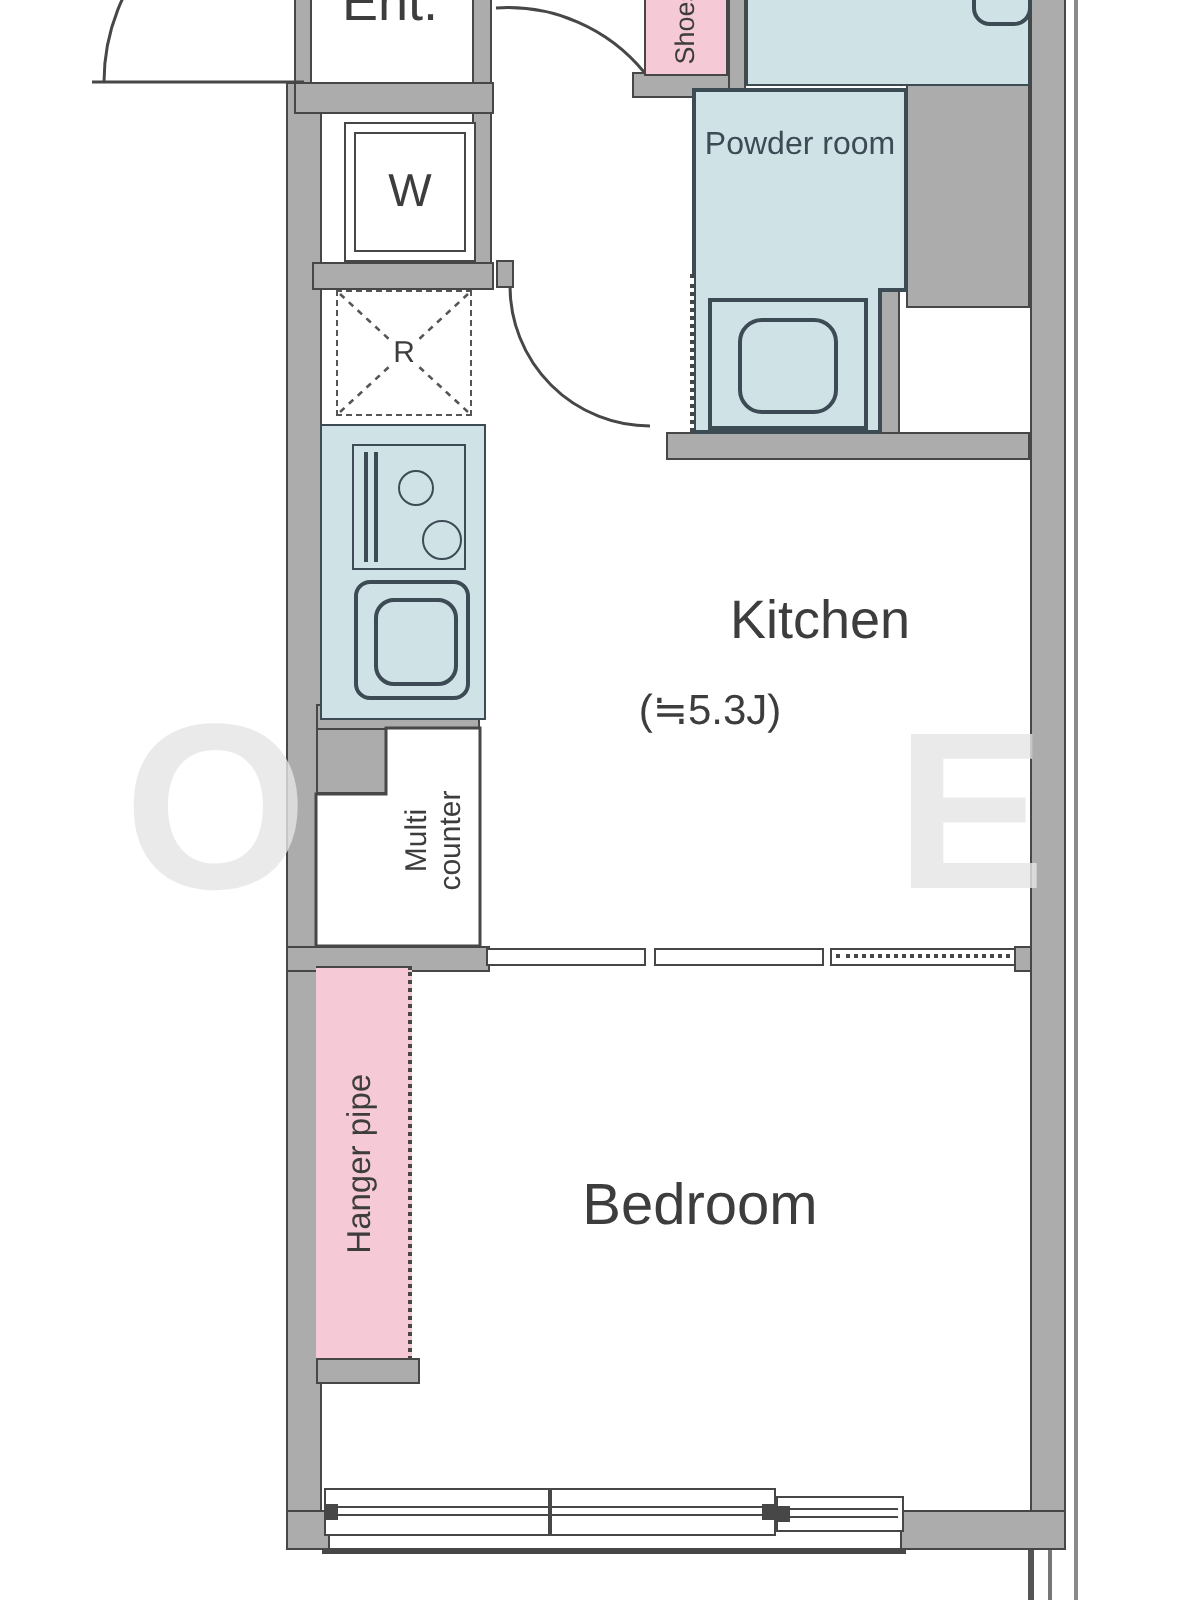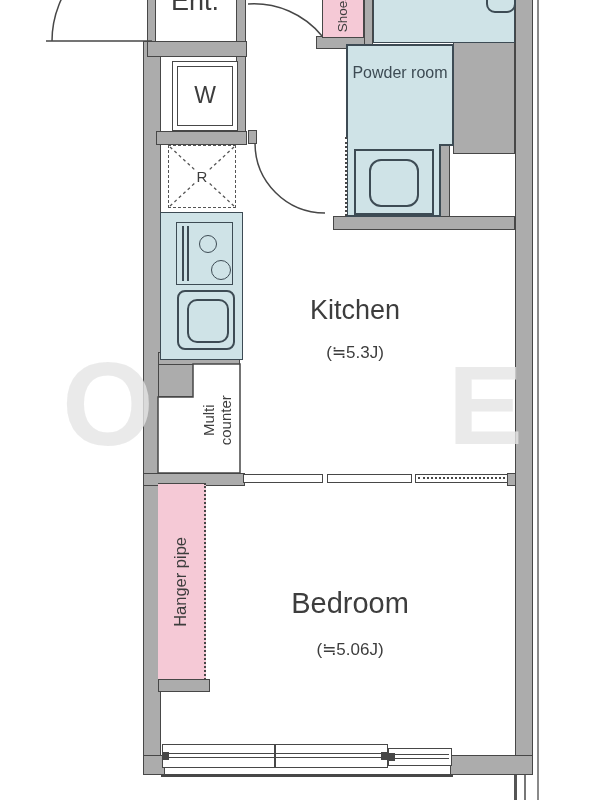--- a/index.html
+++ b/index.html
@@ -109,21 +109,20 @@
   <div class="abs" style="left:524px;top:775px;width:2px;height:25px;background:#777;"></div>
 
   <div class="abs lbl" style="left:150px;top:-15px;width:90px;font-size:27px;">Ent.</div>
   <div class="abs lbl" style="left:168px;top:145px;width:68px;height:63px;display:flex;align-items:center;justify-content:center;">
     <span style="background:#fff;padding:0 2px;font-size:15px;">R</span>
   </div>
   <div class="abs lbl" style="left:347px;top:62px;width:106px;font-size:16px;line-height:1.35;color:var(--wetline);">Powder room</div>
   <div class="abs flexc" style="left:175px;top:378px;width:84px;height:84px;">
     <span class="vtext lbl" style="white-space:normal;width:84px;font-size:15px;line-height:1.15;">Multi counter</span>
   </div>
-  <div class="abs lbl" style="left:255px;top:294px;width:200px;font-size:27px;">Kitchen</div>
-  <div class="abs lbl" style="left:255px;top:343px;width:200px;font-size:17px;">(≒5.3J)</div>
+  <div class="abs lbl" style="left:255px;top:294px;width:200px;font-size:27px;text-align:right;">Kitchen</div>
+  <div class="abs lbl" style="left:255px;top:343px;width:200px;font-size:21px;">(≒5.3J)</div>
   <div class="abs lbl" style="left:250px;top:586px;width:200px;font-size:29px;">Bedroom</div>
-  <div class="abs lbl" style="left:250px;top:640px;width:200px;font-size:17px;">(≒5.06J)</div>
 
   <div class="wm" style="left:62px;top:345px;font-size:118px;">O</div>
   <div class="wm" style="left:448px;top:350px;font-size:112px;">E</div>
 
 </div>
 
 </body></html>

